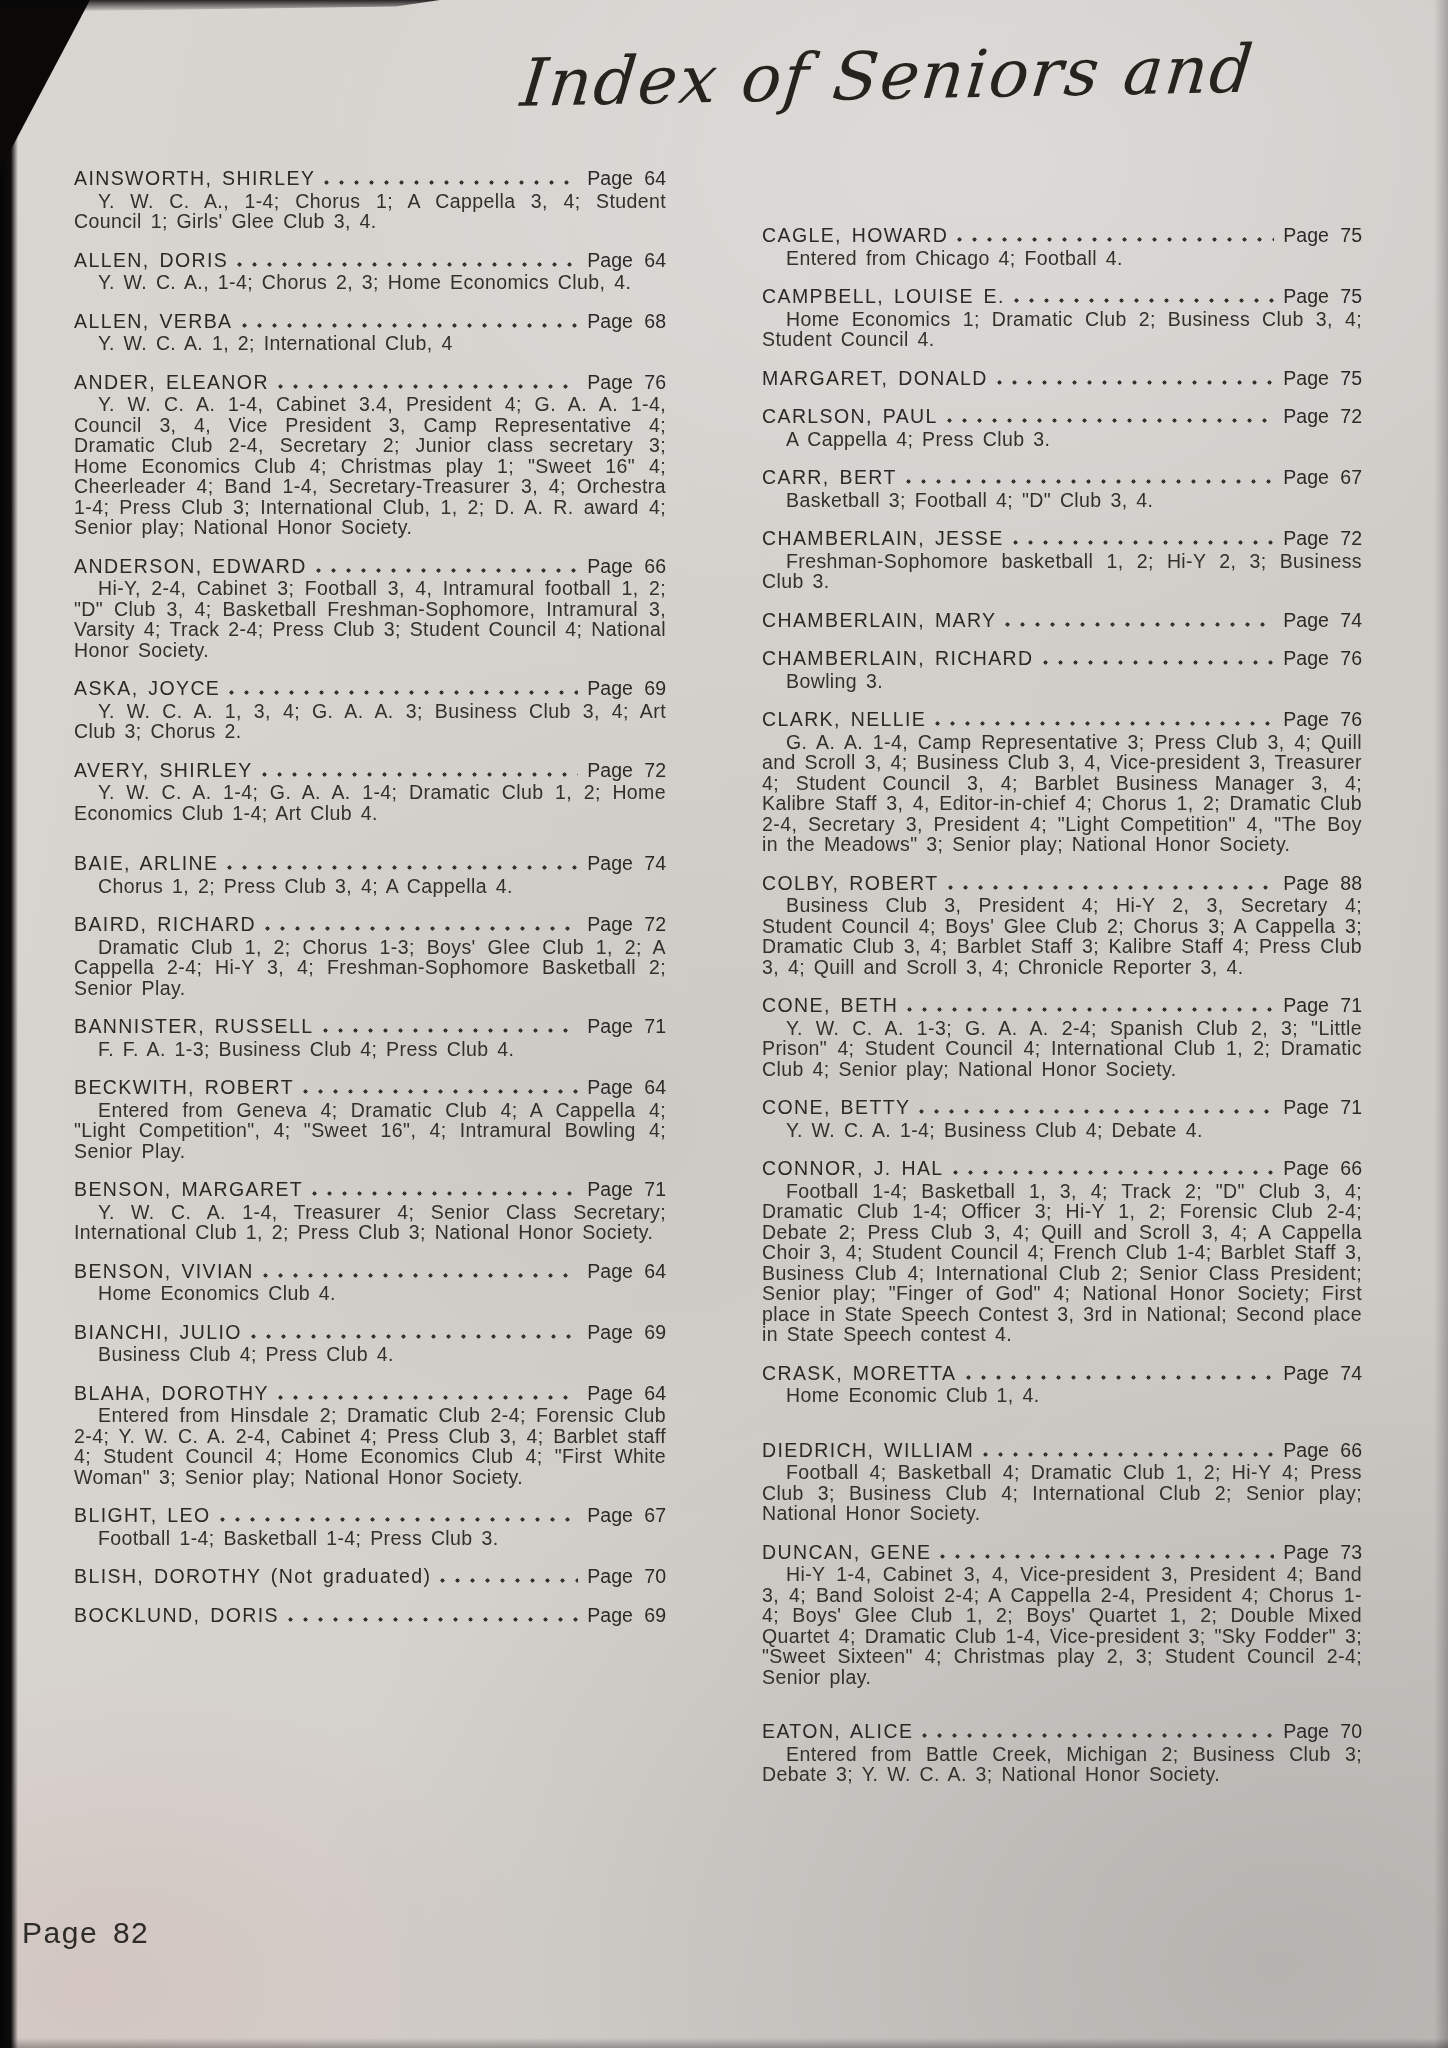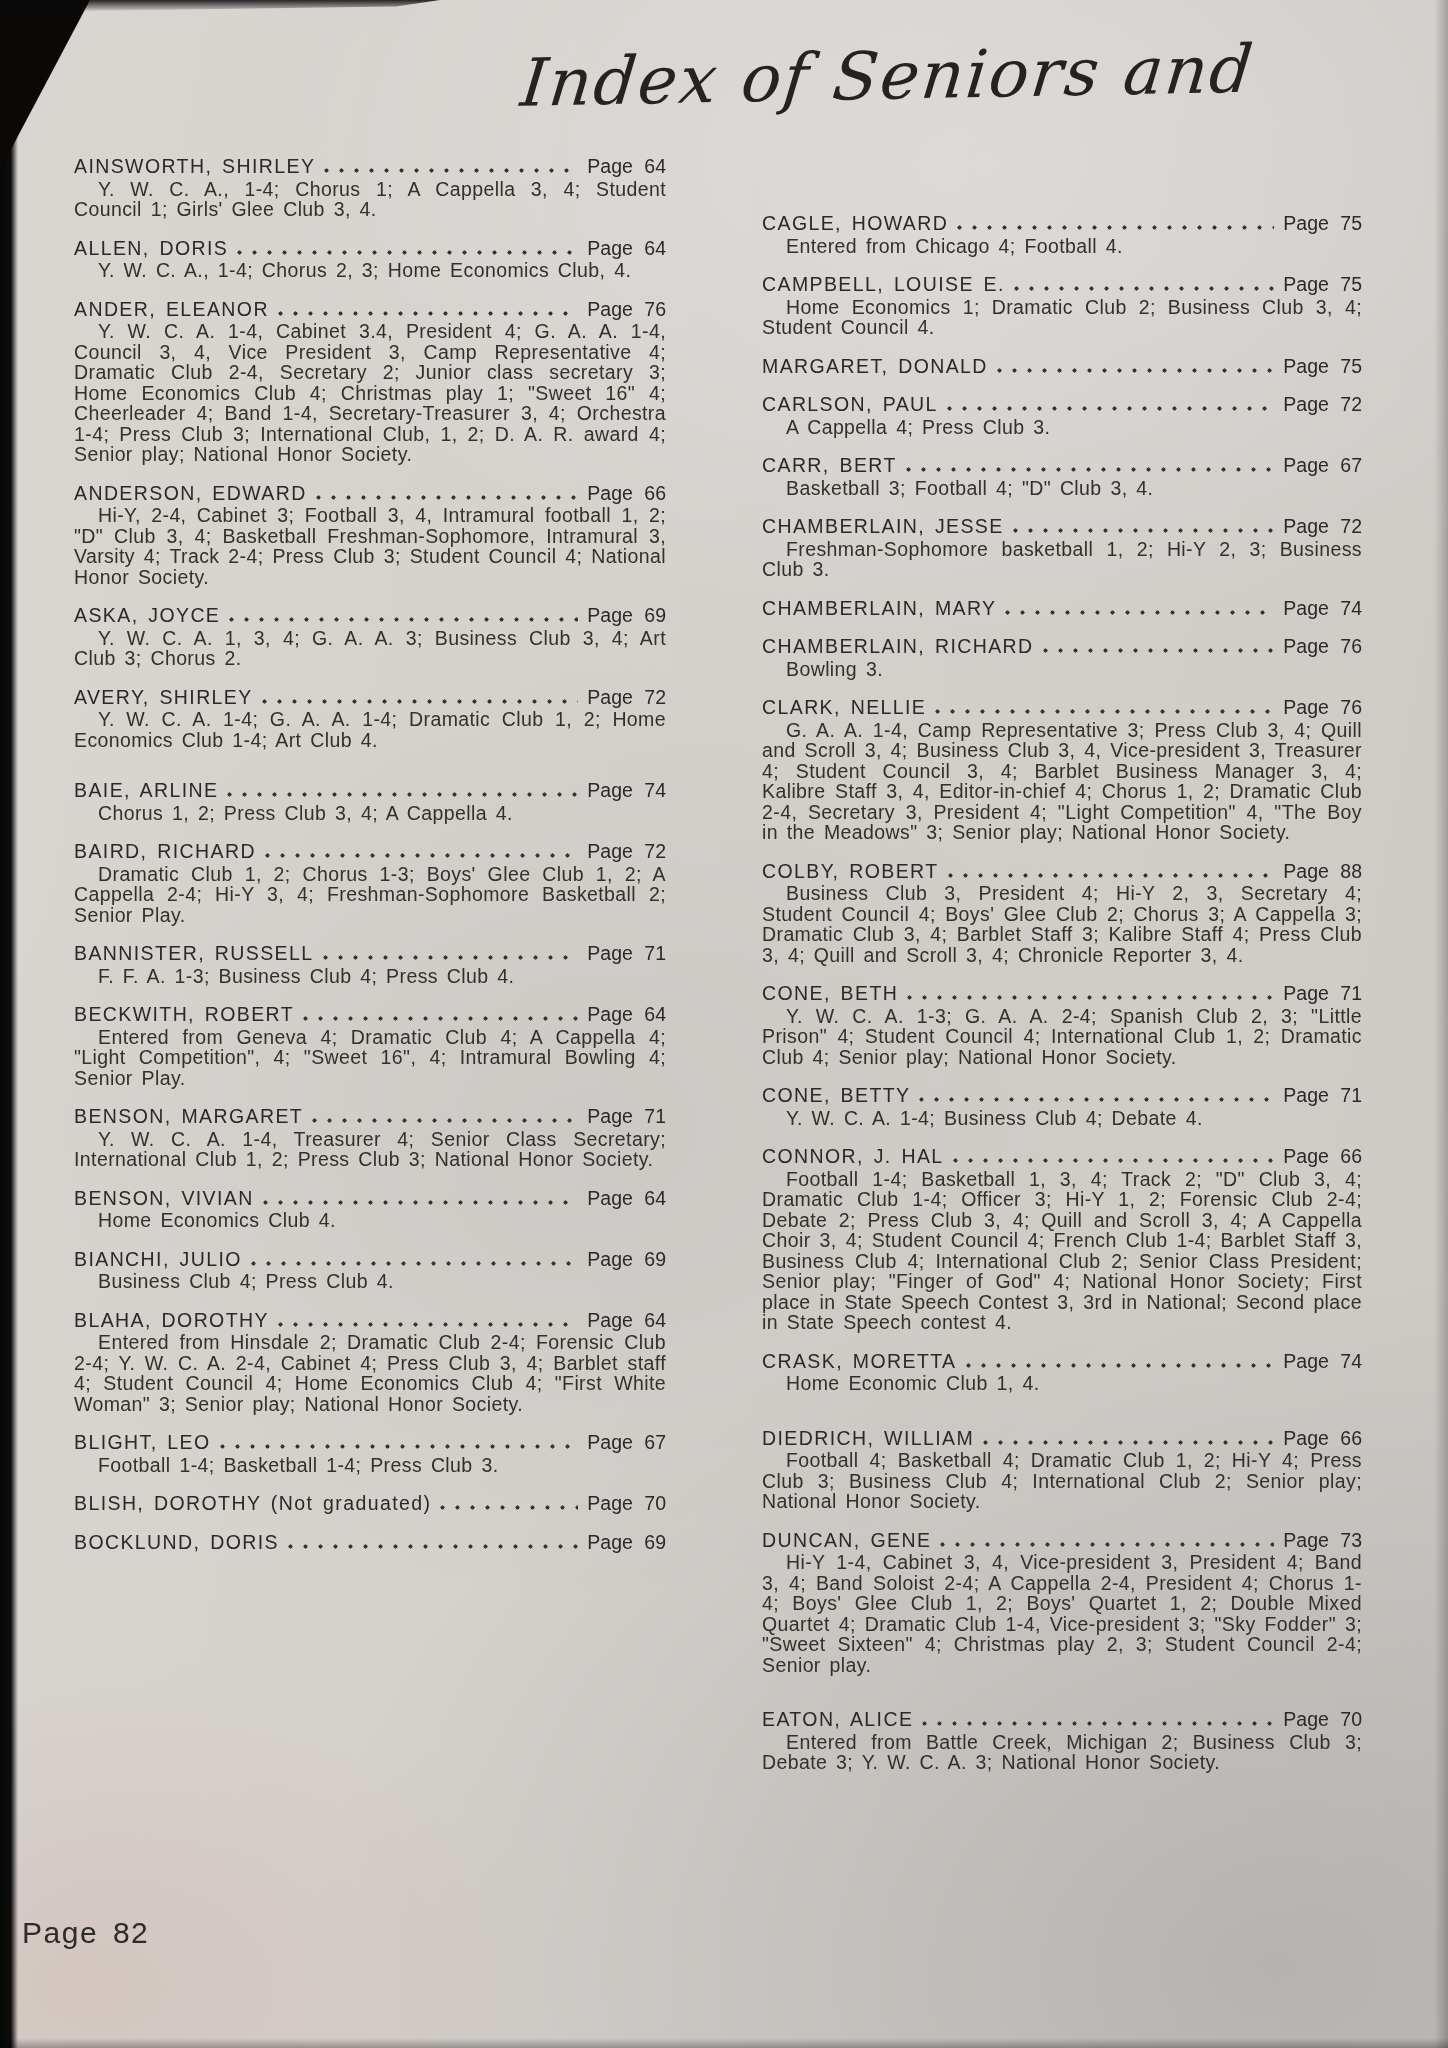--- a/index.html
+++ b/index.html
@@ -47,21 +47,21 @@
     font-style: italic; font-weight: 400;
     font-size: 66px; letter-spacing: 2px;
     color: #26231f;
     transform: skewX(-7deg) rotate(-1.1deg);
     white-space: nowrap;
   }
   
   .col { position: absolute; font-size: 19.5px; line-height: 20.5px; }
   .col-left  { left: 74px;  top: 156px; width: 592px; }
   .col-right { left: 762px; top: 213px; width: 600px; }
-  .entry { margin-bottom: 18px; }
+  .entry { margin-bottom: 18px; margin-top: 12px; }
   .entry.gap-large  { margin-top: 30px; }
   .entry.gap-medium { margin-top: 34px; }
   .entry-line { display: flex; align-items: baseline; }
   .entry-name {
     flex: 0 0 auto; white-space: nowrap;
     letter-spacing: 1.4px; word-spacing: 3px;
     color: #2b2926;
   }
   .leader {
     flex: 1 1 auto; min-width: 26px; height: 5px;
@@ -104,20 +104,28 @@
 
   <div class="entry">
     <div class="entry-line">
       <span class="entry-name">ALLEN, DORIS</span>
       <span class="leader"></span>
       <span class="entry-page">Page 64</span>
     </div>
     <p class="entry-activities">Y. W. C. A., 1-4; Chorus 2, 3; Home Economics Club, 4.</p>
   </div>
 
+  <div class="entry">
+    <div class="entry-line">
+      <span class="entry-name">ALLEN, VERBA</span>
+      <span class="leader"></span>
+      <span class="entry-page">Page 68</span>
+    </div>
+    <p class="entry-activities">Y. W. C. A. 1, 2; International Club, 4</p>
+  </div>
 
   <div class="entry">
     <div class="entry-line">
       <span class="entry-name">ANDER, ELEANOR</span>
       <span class="leader"></span>
       <span class="entry-page">Page 76</span>
     </div>
     <p class="entry-activities">Y. W. C. A. 1-4, Cabinet 3.4, President 4; G. A. A. 1-4, Council 3, 4, Vice President 3, Camp Representative 4; Dramatic Club 2-4, Secretary 2; Junior class secretary 3; Home Economics Club 4; Christmas play 1; "Sweet 16" 4; Cheerleader 4; Band 1-4, Secretary-Treasurer 3, 4; Orchestra 1-4; Press Club 3; International Club, 1, 2; D. A. R. award 4; Senior play; National Honor Society.</p>
   </div>
 

